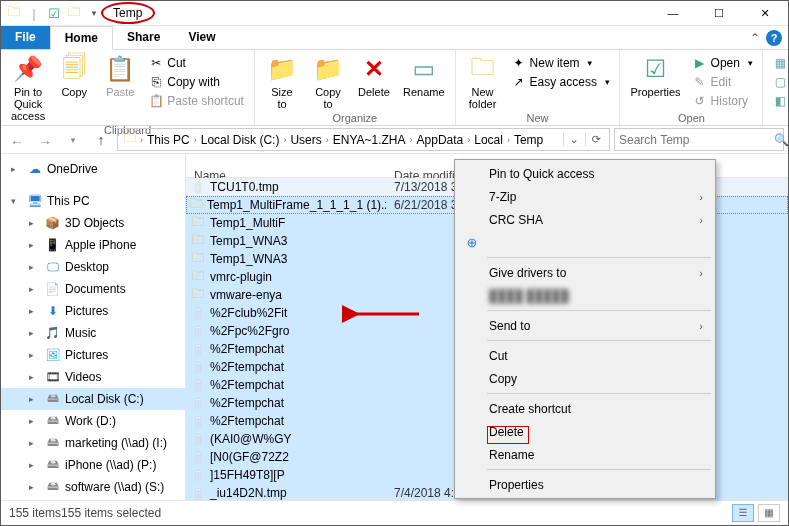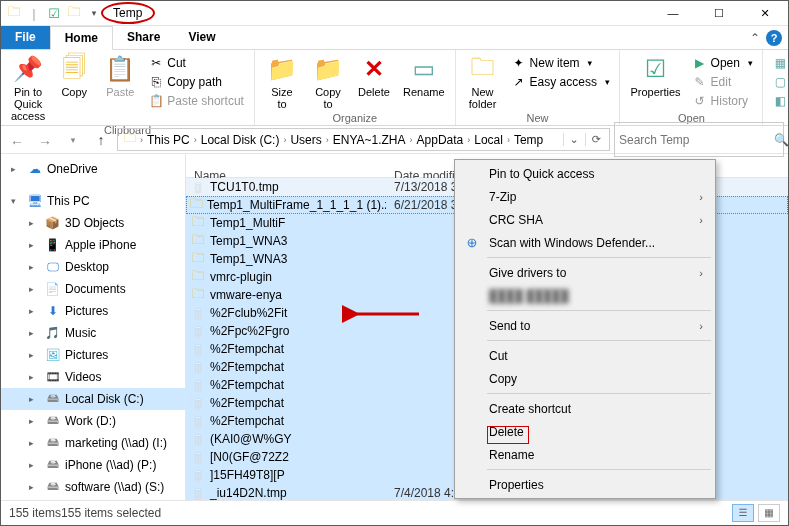--- a/index.html
+++ b/index.html
@@ -41,21 +41,21 @@
 
 .addrrow { height: 28px; display: flex; align-items: center; padding: 2px 4px; gap: 4px; border-bottom:1px solid #e5e5e5;}
 .navbtn { width: 24px; height: 24px; display:flex;align-items:center;justify-content:center;color:#888;font-size:14px;}
 .navbtn.enabled{color:#333;}
 .breadcrumb { flex: 1; height: 23px; border: 1px solid #ccc; display: flex; align-items: center; padding: 0 2px; overflow:hidden;}
 .breadcrumb .bc-ic{padding:0 4px;color:#f0c040;}
 .breadcrumb .seg { padding: 0 4px; white-space:nowrap;}
 .breadcrumb .sep { color: #666; font-size:9px;}
 .breadcrumb .tail{margin-left:auto;display:flex;align-items:center;}
 .breadcrumb .tail .ic{padding:0 6px;color:#555;font-size:11px;border-left:1px solid #ddd;}
-.search { width: 170px; height: 35px; border: 1px solid #ccc; display:flex;align-items:center;padding:0 4px;color:#888;}
+.search { width: 170px; height: 23px; border: 1px solid #ccc; display:flex;align-items:center;padding:0 4px;color:#888;}
 .search input{border:none;outline:none;flex:1;font-size:12px;color:#555;}
 .search .ic{font-size:12px;color:#666;}
 
 
 .body { display: flex; height: 346px; }
 .navpane { width: 185px; border-right: 1px solid #e5e5e5; overflow: hidden; padding-top:4px;}
 .tree-item { display: flex; align-items: center; height: 22px; padding-left: 10px; gap:4px;}
 .tree-item .exp{width:12px;color:#666;font-size:9px;visibility:hidden;}
 .tree-item.has-exp .exp{visibility:visible;}
 .tree-item .ic{width:16px;text-align:center;}
@@ -148,21 +148,21 @@
           <span class="ic">📋</span>
           <span class="txt">Paste</span>
         </div>
       <div class="rcol">
         <div class="rbtn-sm">
             <span class="ic">✂</span>
             <span>Cut</span>
           </div>
         <div class="rbtn-sm">
             <span class="ic">⎘</span>
-            <span>Copy path</span>
+            <span>Copy with</span>
           </div>
         <div class="rbtn-sm grey">
             <span class="ic">📋</span>
             <span>Paste shortcut</span>
           </div>
       </div>
     </div>
     <div class="label">Clipboard</div>
   </div>
 
@@ -550,21 +550,20 @@
       <div class="citem">
           <span>7-Zip</span>
           <span class="sub">›</span>
         </div>
       <div class="citem">
           <span>CRC SHA</span>
           <span class="sub">›</span>
         </div>
       <div class="citem">
           <span class="cic" style="color:#2a7ad4">⊕</span>
-          <span>Scan with Windows Defender...</span>
         </div>
       <div class="csep"></div>
       <div class="citem">
           <span>Give drivers to</span>
           <span class="sub">›</span>
         </div>
       <div class="citem">
           <span class="blur">████ █████</span>
         </div>
       <div class="csep"></div>

